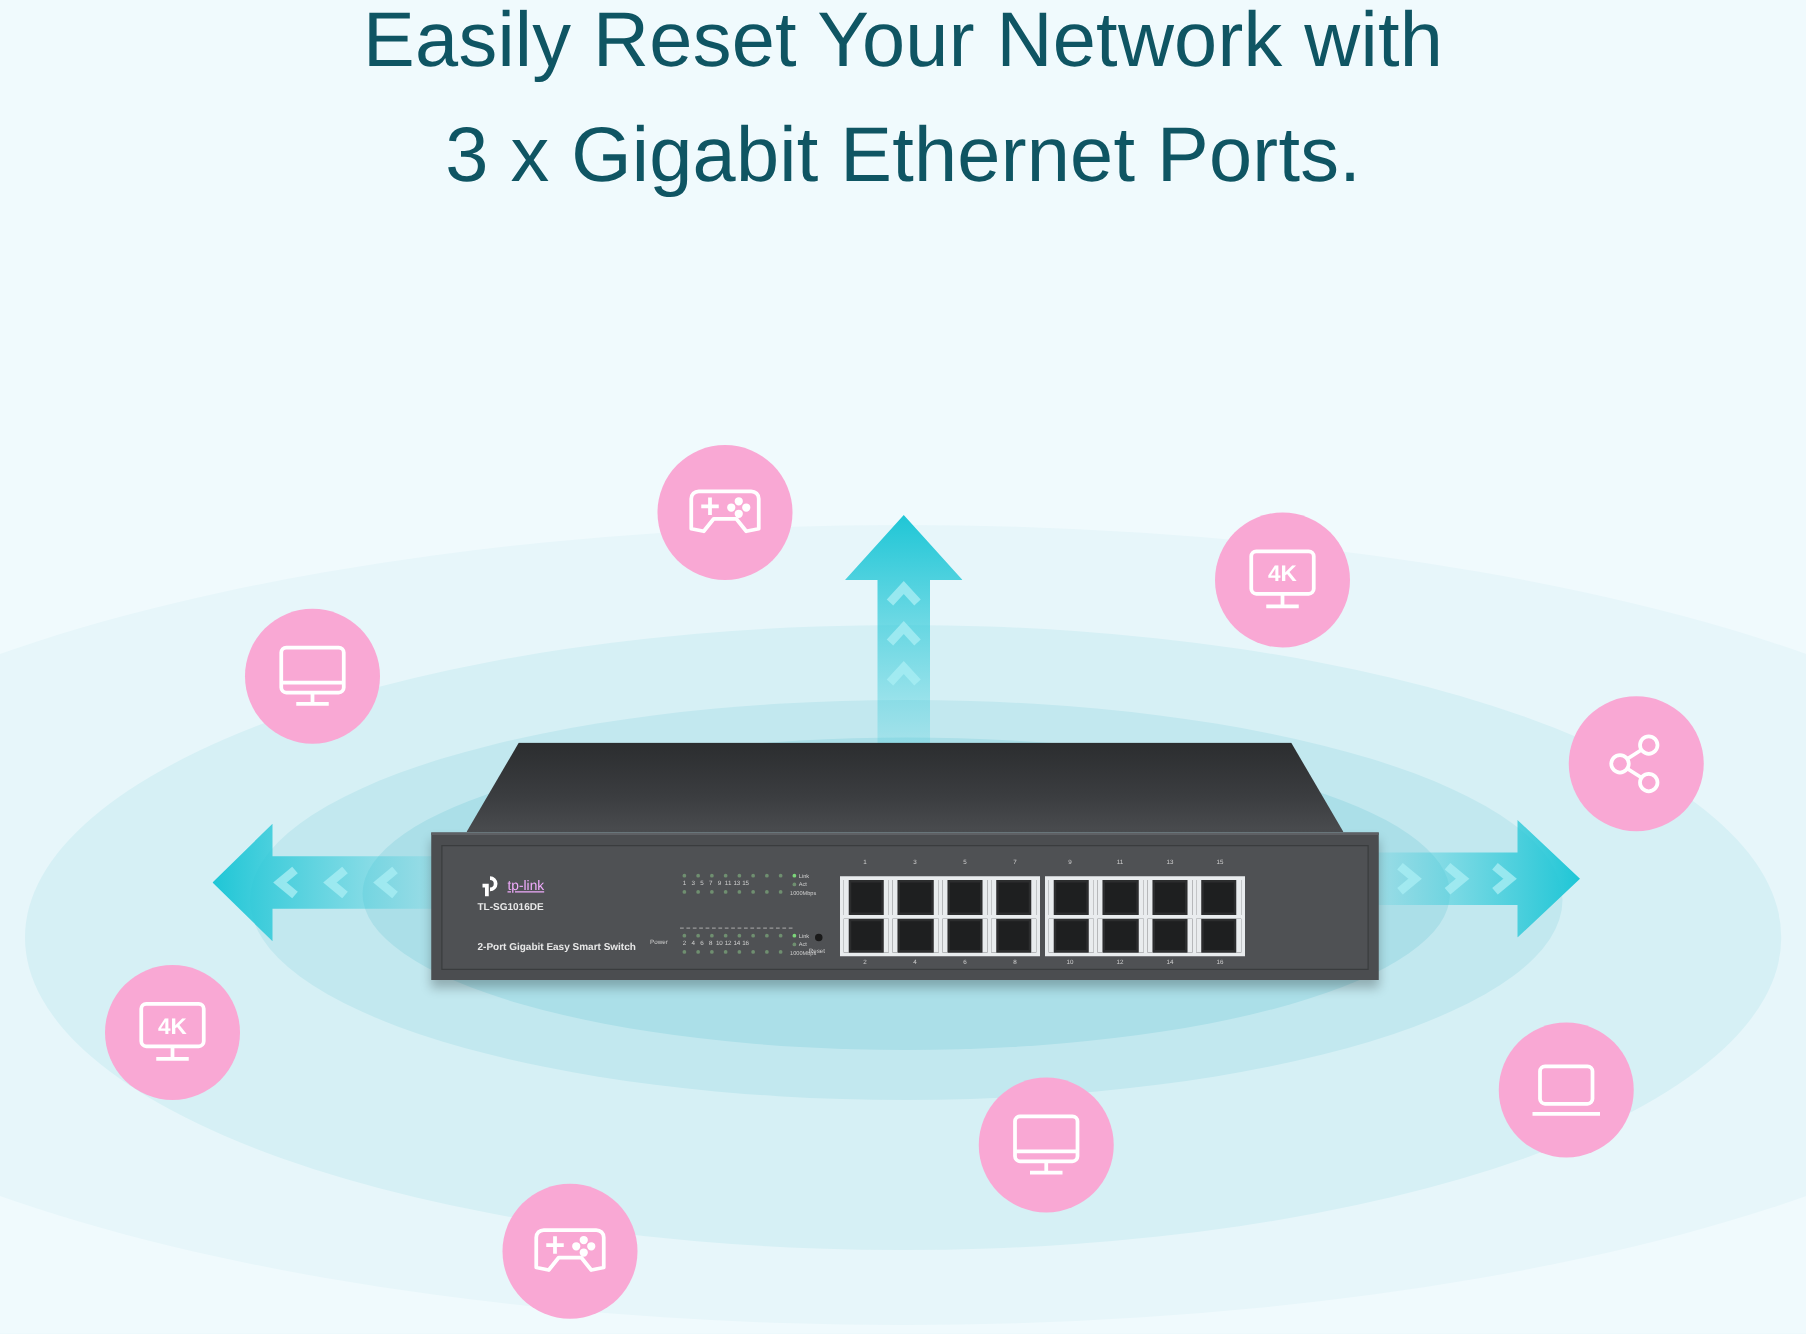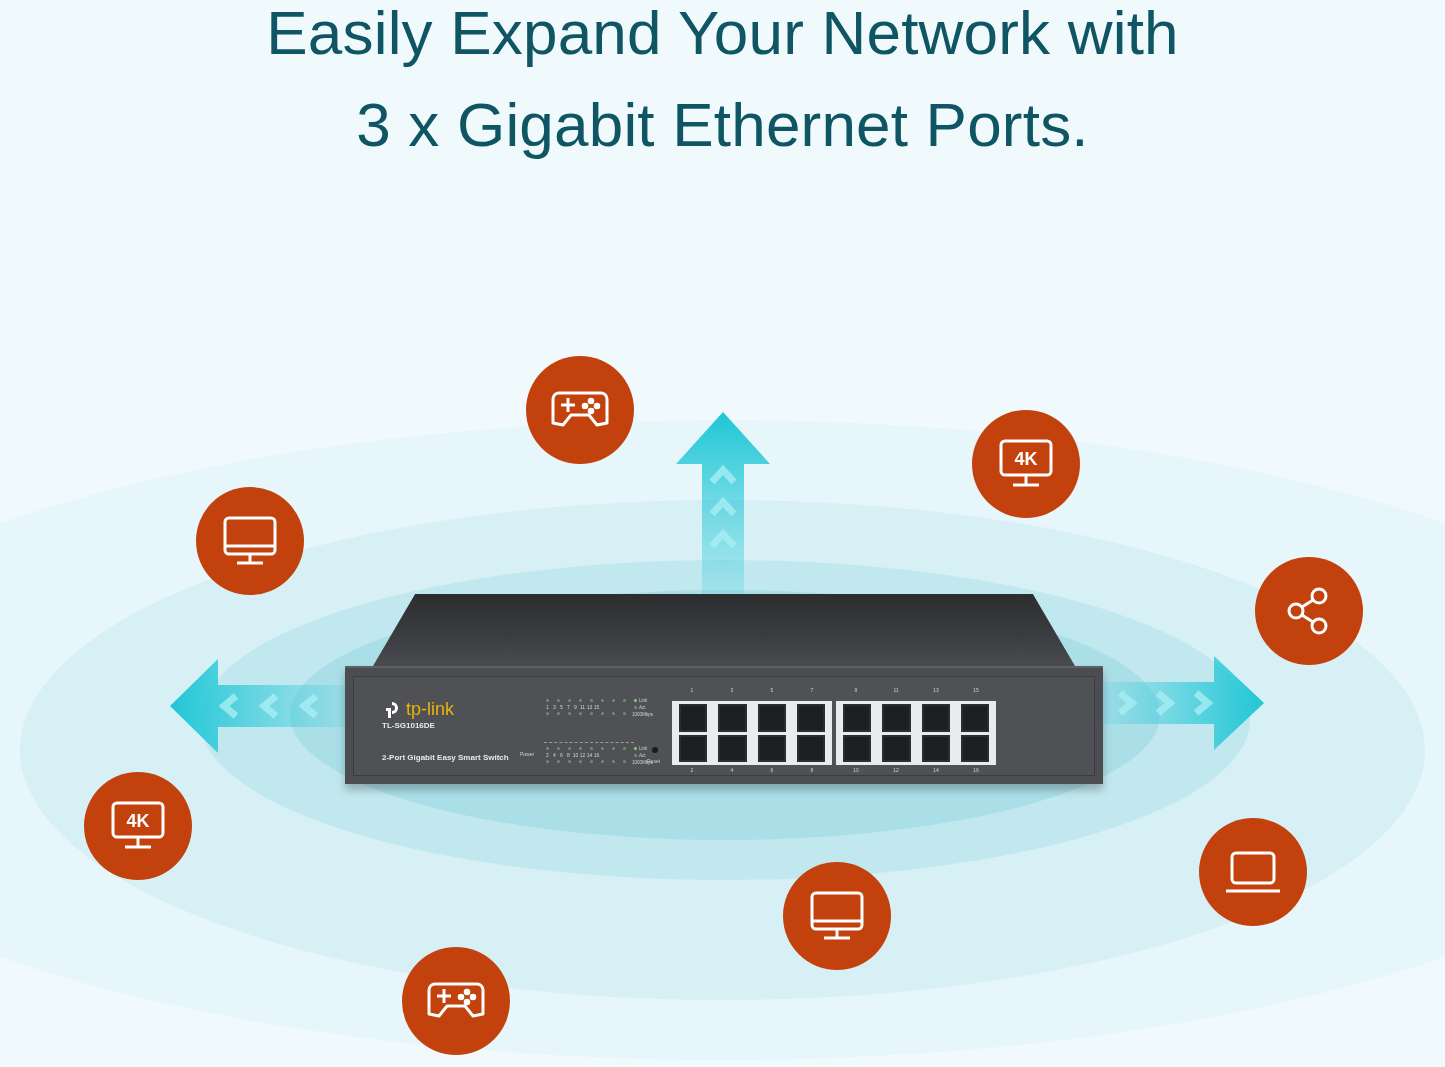--- a/index.html
+++ b/index.html
@@ -17,42 +17,42 @@
   .headline.l2 { top: 94px; }
 
   .ring { position: absolute; border-radius: 50%; }
   .ring1 { left: -260px; top: 420px; width: 1965px; height: 640px; background: #e7f6fa; }
   .ring2 { left: 20px; top: 500px; width: 1405px; height: 500px; background: #d6f0f5; }
   .ring3 { left: 200px; top: 560px; width: 1050px; height: 320px; background: #c2e8ef; }
   .ring4 { left: 290px; top: 590px; width: 870px; height: 250px; background: #abdfe8; }
 
   .icon-circle {
     position: absolute; width: 108px; height: 108px; border-radius: 50%;
-    background: #c2410c; display: flex; align-items: center; justify-content: center;
+    background: #f9a8d4; display: flex; align-items: center; justify-content: center;
   }
   .icon-circle svg { width: 66px; height: 66px; }
 
   .arrow { position: absolute; }
 
   
   .switch { position: absolute; left: 345px; top: 594px; width: 758px; height: 192px; }
   .sw-top {
     position: absolute; left: 28px; top: 0; width: 702px; height: 72px;
     background: linear-gradient(180deg, #2b2d2f, #3b3d40 60%, #4a4c4f);
     clip-path: polygon(6% 0, 94% 0, 100% 100%, 0 100%);
   }
   .sw-front {
     position: absolute; left: 0; top: 72px; width: 758px; height: 116px;
     background: #4b4d50; border-top: 2px solid #5e6064; box-shadow: 0 6px 8px rgba(0,0,0,0.25);
   }
   .sw-panel {
     position: absolute; left: 8px; top: 8px; right: 8px; bottom: 8px;
     border: 1px solid #3a3c3e; background: #4f5154;
   }
-  .logo { position: absolute; left: 28px; top: 22px; color: #eab308; font-size: 18px; display: flex; align-items: center; gap: 4px; }
+  .logo { position: absolute; left: 28px; top: 22px; color: #f0abfc; font-size: 11px; display: flex; align-items: center; gap: 4px; text-decoration: underline; }
   .logo-mark { width: 20px; height: 20px; }
   .model { position: absolute; left: 28px; top: 44px; color: #e8e8e8; font-size: 8px; font-weight: 700; }
   .desc { position: absolute; left: 28px; top: 76px; color: #e8e8e8; font-size: 8px; font-weight: 700; }
   .power-lbl { position: absolute; left: 166px; top: 74px; color: #cfcfcf; font-size: 5px; }
   .led-block { position: absolute; left: 190px; font-size: 5px; color: #cfcfcf; }
   .led-row { display: flex; gap: 4px; height: 7px; align-items: center; }
   .led { width: 3px; height: 3px; border-radius: 50%; background: #6f8f70; display: inline-block; margin: 0 2px; }
   .led.on { background: #7cd67a; }
   .led-nums { display: flex; gap: 0; }
   .led-nums span { width: 7px; text-align: center; }
@@ -68,21 +68,21 @@
   .port {
     background: #1e1f20; border-left: 4px solid #e9ecee; border-right: 4px solid #e9ecee;
     box-shadow: inset 0 0 0 2px #2c2d2e;
   }
   .port-num-row { position: absolute; font-size: 5px; color: #cfcfcf; display: flex; }
   .port-num-row span { width: 40px; text-align: center; }
 </style>
 </head>
 <body>
 
-<h1 class="headline l1">Easily Expand Your Network with</h1>
+<h1 class="headline l1">Easily Reset Your Network with</h1>
 <h1 class="headline l2">3 x Gigabit Ethernet Ports.</h1>
 
 <div class="ring ring1"></div>
 <div class="ring ring2"></div>
 <div class="ring ring3"></div>
 <div class="ring ring4"></div>
 
 <svg class="arrow" style="left:676px;top:412px;" width="94" height="190" viewBox="0 0 94 190">
   <defs>
       <linearGradient id="gu" x1="0" y1="0" x2="0" y2="1">

